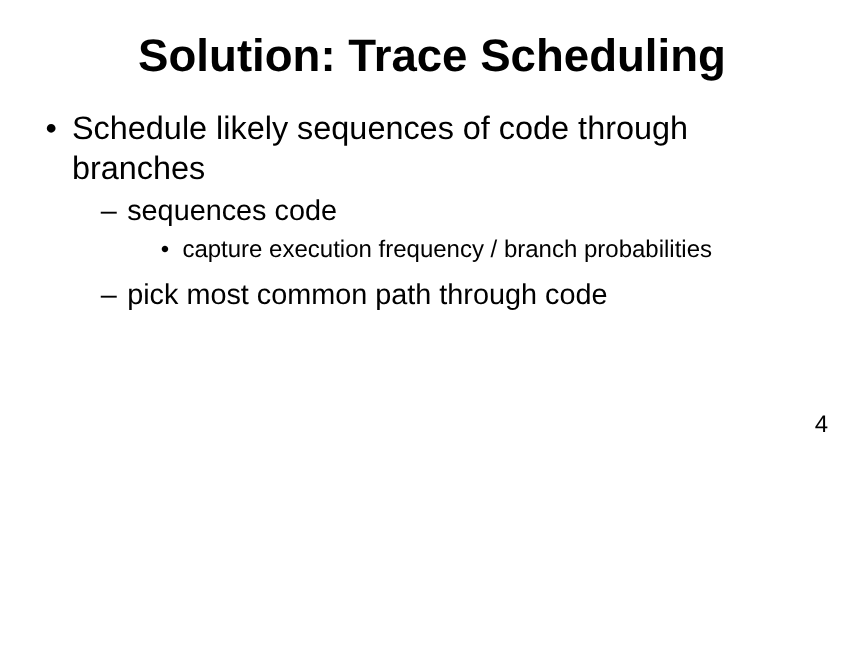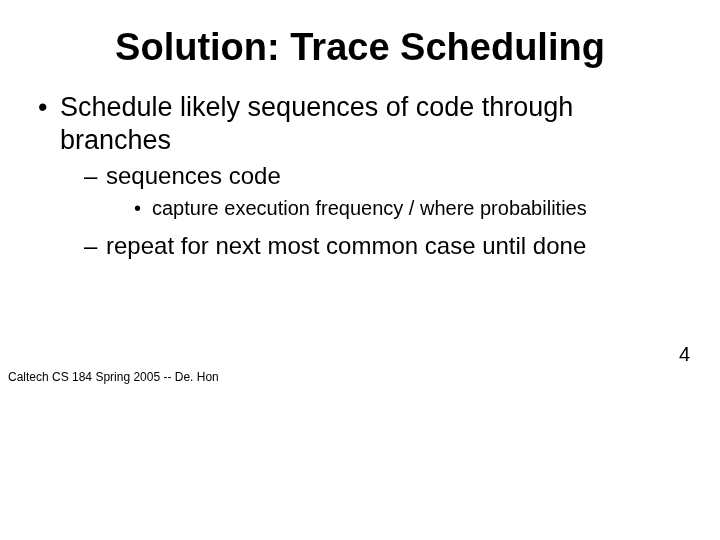--- a/index.html
+++ b/index.html
@@ -25,26 +25,25 @@
   <h1 class="title">Solution: Trace Scheduling</h1>
 
   <ul class="lvl1">
     <li>
       <span>Schedule likely sequences of code through branches</span>
       <ul class="lvl2 indent2">
         <li>
           <span>sequences code</span>
           <ul class="lvl3 indent2">
             <li>
-              <span>capture execution frequency / where probabilities</span>
+              <span>capture execution frequency / branch probabilities</span>
             </li>
           </ul>
         </li>
         <li>
-          <span>repeat for next most common case until done</span>
+          <span>pick most common path through code</span>
         </li>
       </ul>
     </li>
   </ul>
 
-  <div class="footer">Caltech CS 184 Spring 2005 -- De. Hon</div>
   <div class="pagenum">4</div>
 </div>
 
 </body></html>

